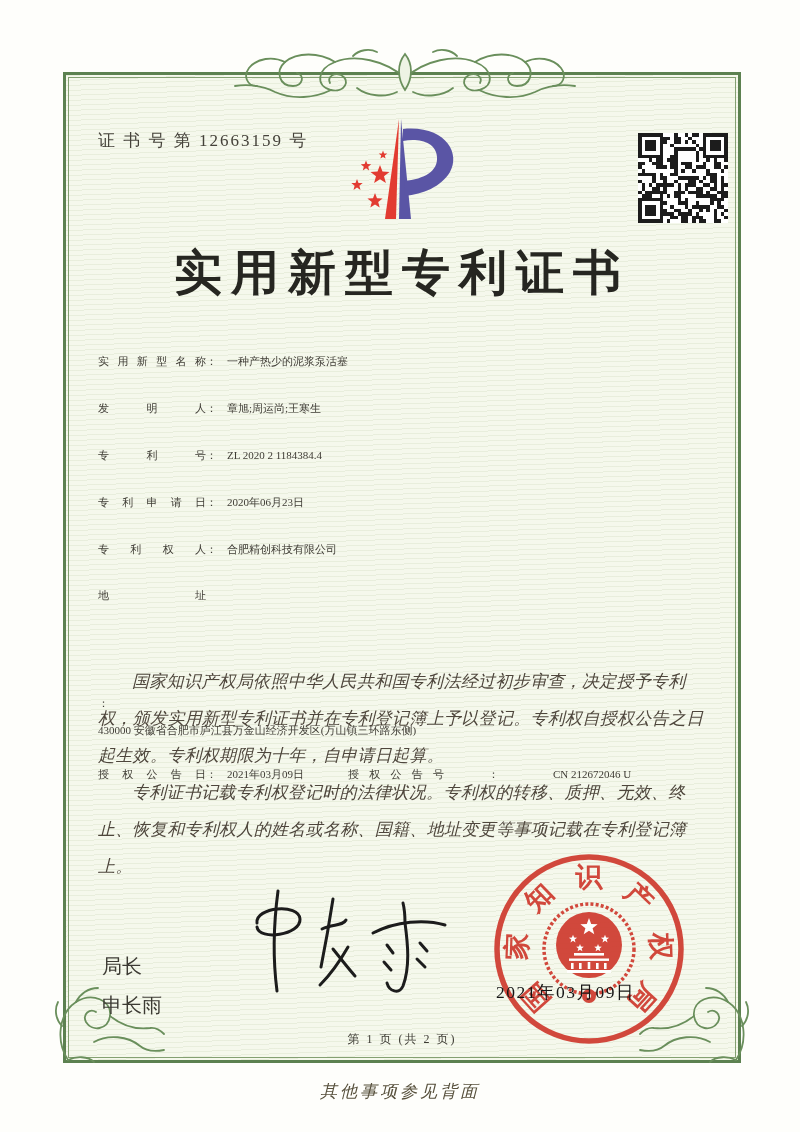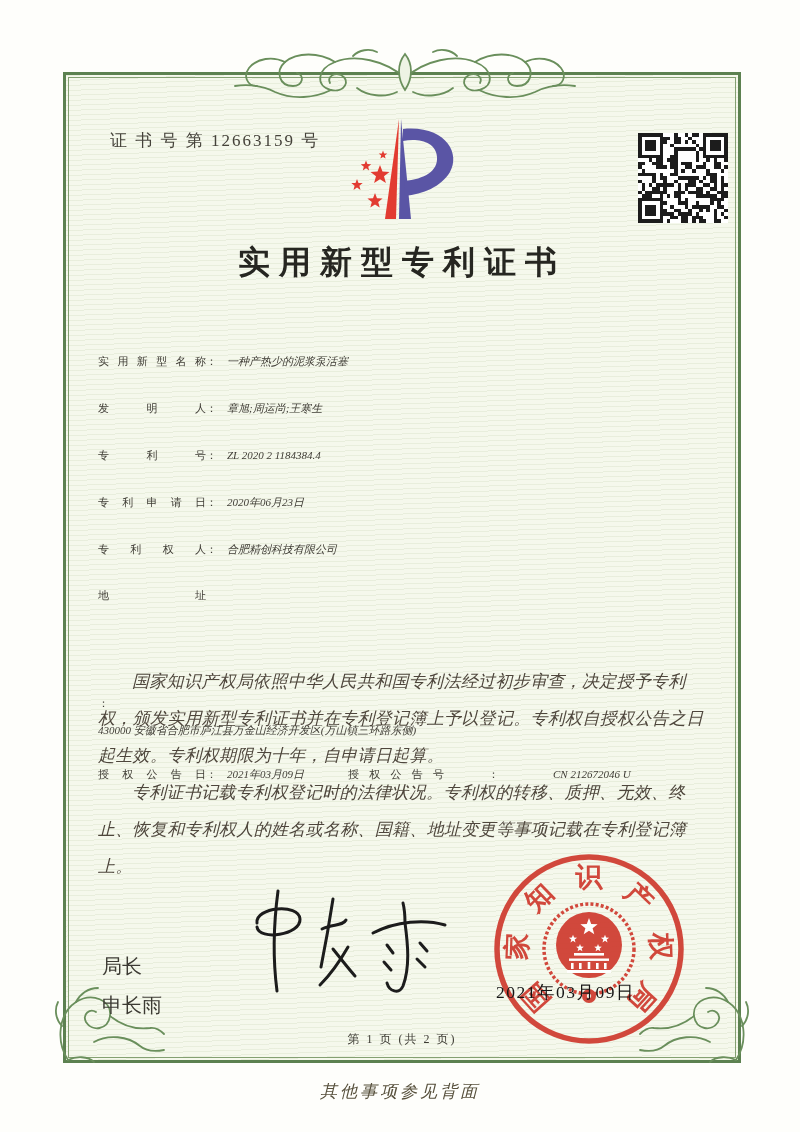--- a/index.html
+++ b/index.html
@@ -18,39 +18,39 @@
   }
   .frame-inner{
     position:absolute;left:2px;top:2px;right:2px;bottom:2px;
     border:1px solid #84a072;pointer-events:none;
   }
   .ornament{position:absolute;overflow:visible;}
   .orn-top{left:169px;top:-33px;}
   .orn-bl{left:-12px;bottom:-6px;}
   .orn-br{right:-12px;bottom:-6px;transform:scaleX(-1);}
   .cert-no{
-    position:absolute;left:44px;top:54px;
+    position:absolute;left:32px;top:54px;
     font-size:17px;letter-spacing:2px;color:#45423a;
   }
   .logo{position:absolute;left:267px;top:38px;}
   .qr{position:absolute;left:572px;top:58px;width:90px;height:90px;background:#fff;}
   .title{
     position:absolute;left:0;top:166px;width:100%;margin:0;
-    text-align:center;font-size:32px;font-weight:600;letter-spacing:9px;
+    text-align:center;font-size:48px;font-weight:600;letter-spacing:9px;
     color:#262621;
   }
   .fields{position:absolute;left:32px;top:272px;width:616px;color:#3f3c35;}
   .row{display:flex;align-items:flex-start;line-height:29px;margin-bottom:18px;font-size:11px;}
   .row.addr{line-height:27px;margin-bottom:16px;flex-direction:column;}
   .f-label{
     display:inline-block;width:108px;text-align:justify;text-align-last:justify;
     flex:0 0 108px;
   }
   .f-colon{flex:0 0 auto;margin-right:10px;}
-  .f-value{flex:0 1 auto;max-width:480px;font-style:italic;}
+  .f-value{flex:0 1 auto;max-width:480px;}
   .pair2{margin-left:44px;display:flex;gap:44px;}
   .pair2 .f-label{width:96px;flex-basis:96px;}
   .body-text{
     position:absolute;left:32px;top:588px;width:612px;
     font-size:17px;line-height:37px;color:#4e463c;font-style:italic;
     letter-spacing:0.3px;
   }
   .body-text p{margin:0;text-indent:2em;}
   .signer{position:absolute;left:36px;top:840px;font-size:20px;line-height:39px;color:#3c3a33;margin-top:32px;}
   .signature{position:absolute;left:155px;top:808px;}

